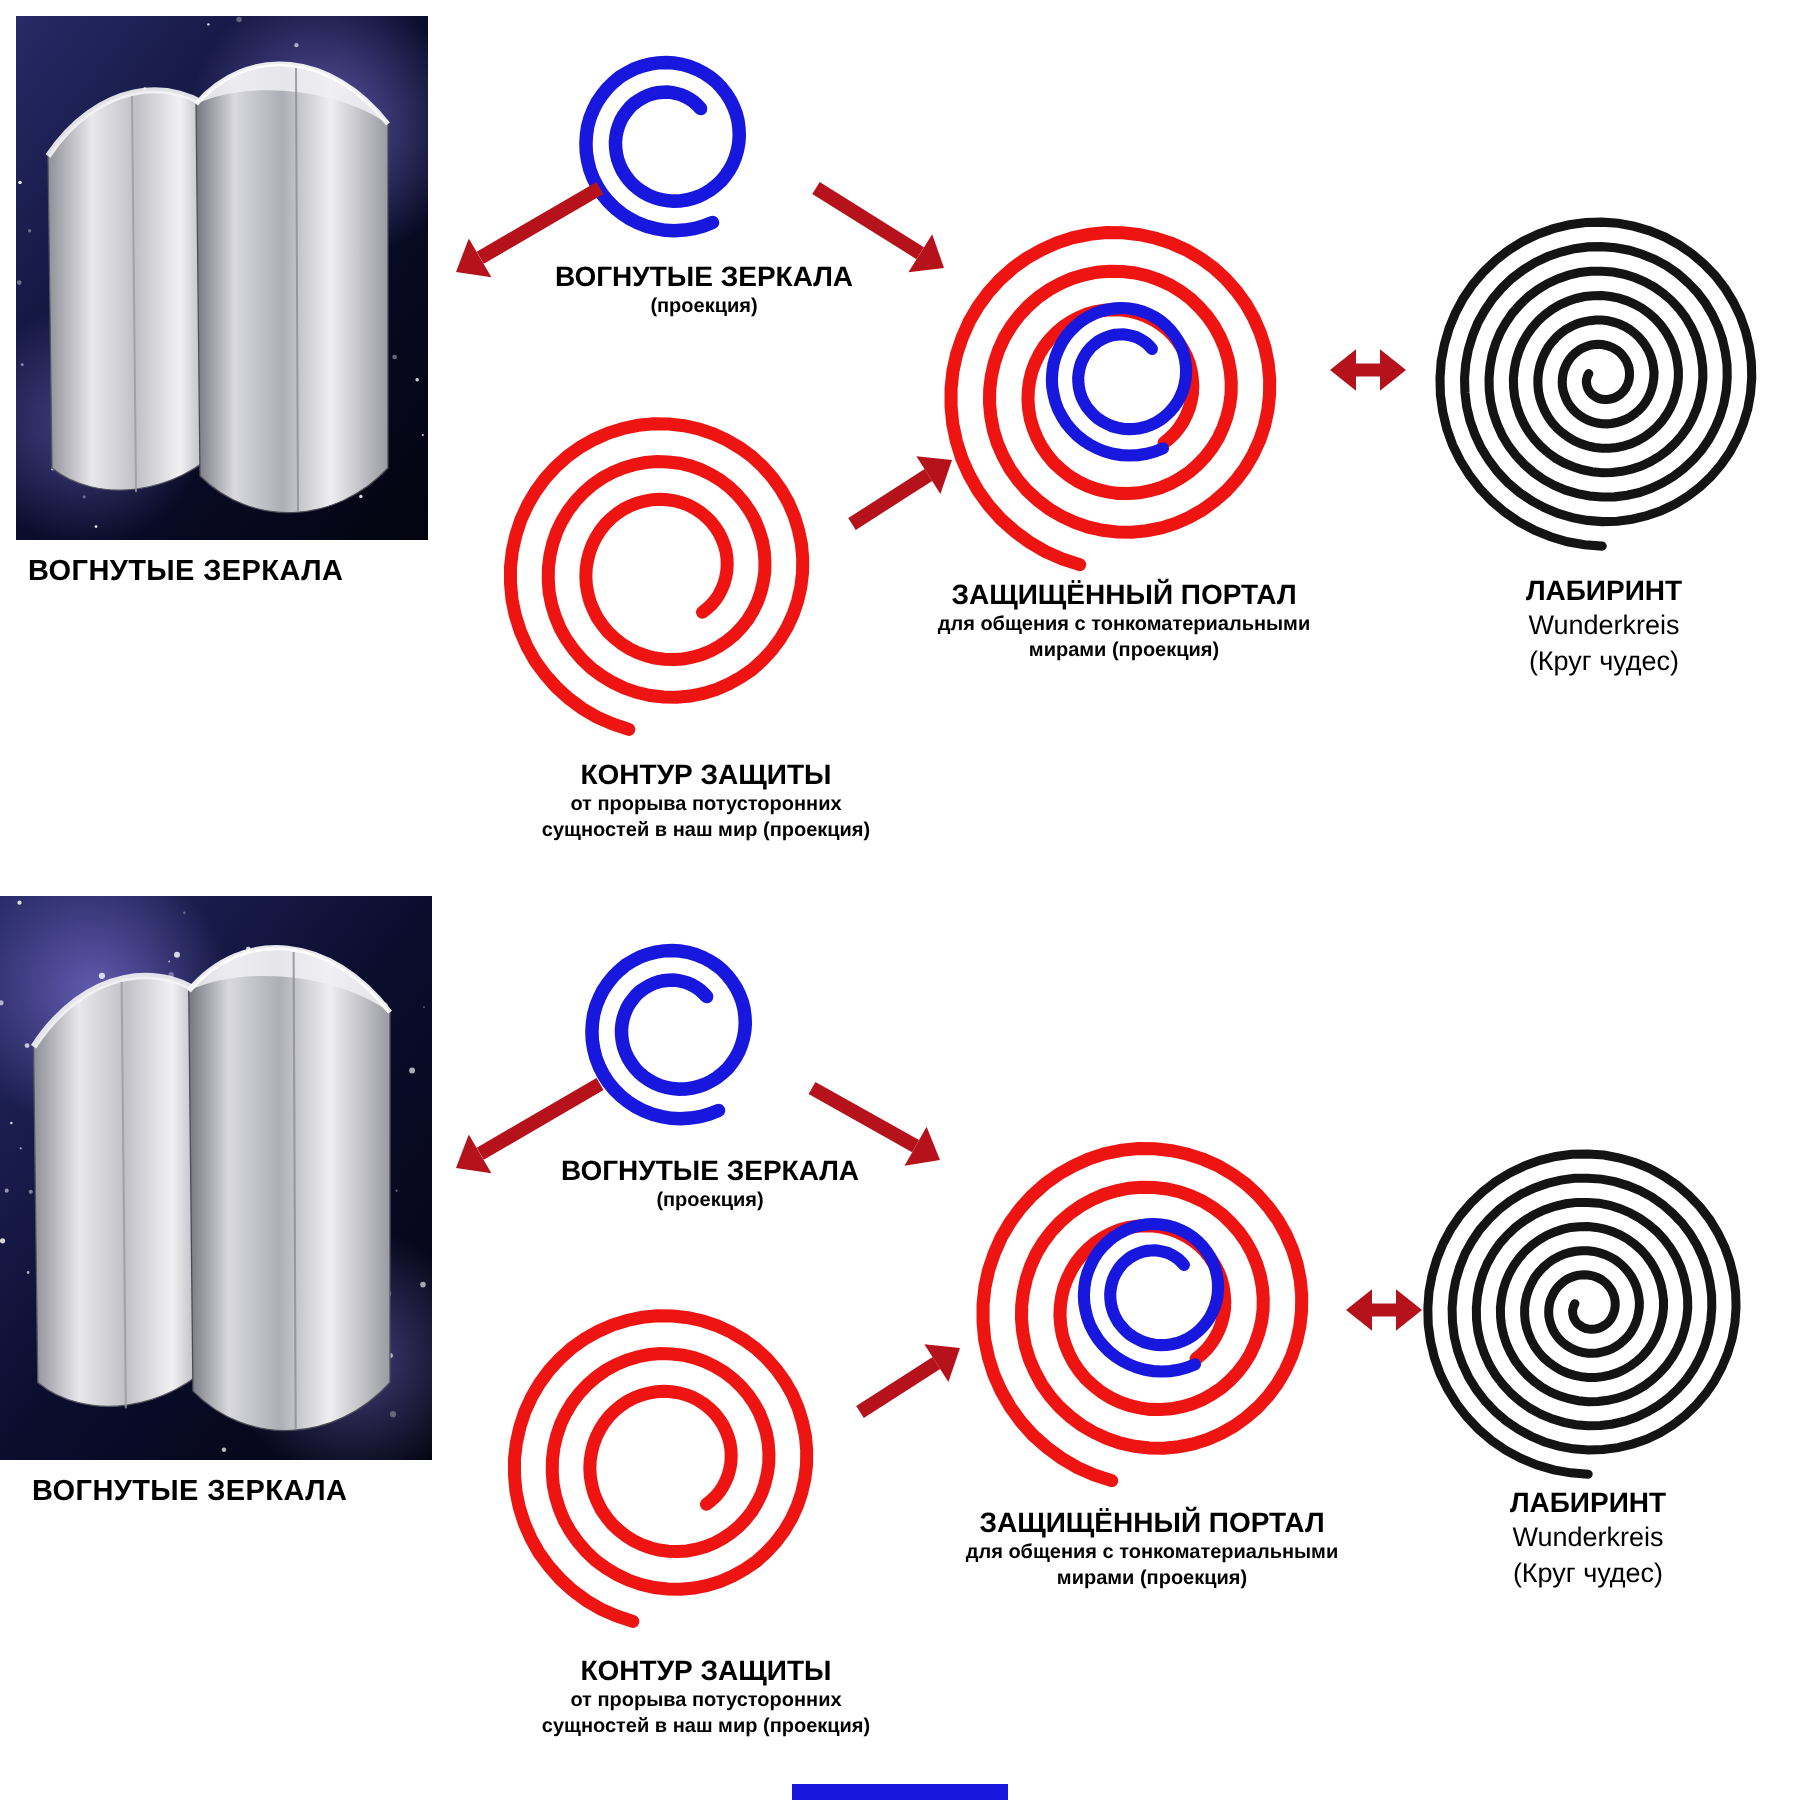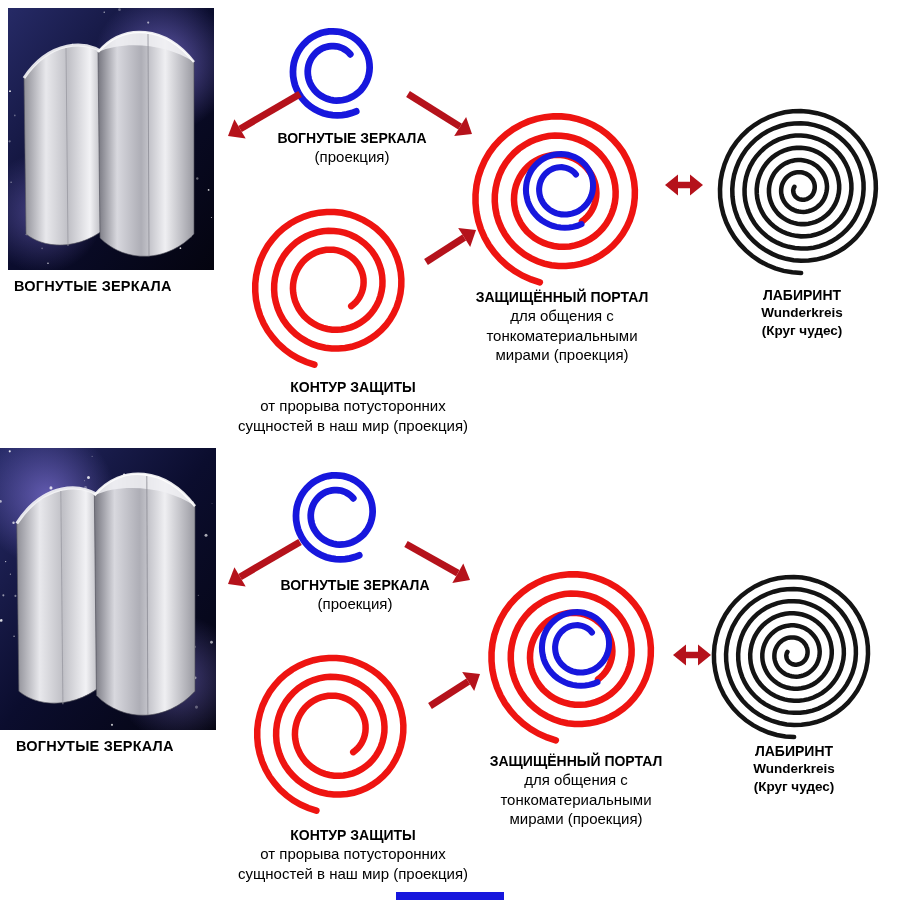--- a/index.html
+++ b/index.html
@@ -2,22 +2,22 @@
 <html><head>
 <meta charset="utf-8">
 <style>
   *{box-sizing:border-box;margin:0;padding:0}
   html,body{background:#fff}
   body{font-family:"Liberation Sans",sans-serif;color:#000}
   .canvas{position:relative;width:900px;height:900px;background:#fff;overflow:hidden;margin:0 auto}
   .abs{position:absolute}
   .caption{text-align:center;line-height:1.3}
   .t-title{font-weight:700;font-size:14px}
-  .t-sub{font-weight:400;font-size:15px}
-  .t-normal{font-weight:700;font-size:13.5px}
+  .t-sub{font-weight:700;font-size:10px}
+  .t-normal{font-weight:400;font-size:13.5px}
   .photo-caption{font-weight:700;font-size:14.5px;letter-spacing:.2px;text-align:left}
   svg{display:block}
 </style>
 </head>
 <body>
 
 <svg width="0" height="0" style="position:absolute" aria-hidden="true">
   <defs>
     <linearGradient id="skyGrad" x1="0" y1="0" x2="1" y2="1">
       <stop offset="0" stop-color="#262a66"></stop>

